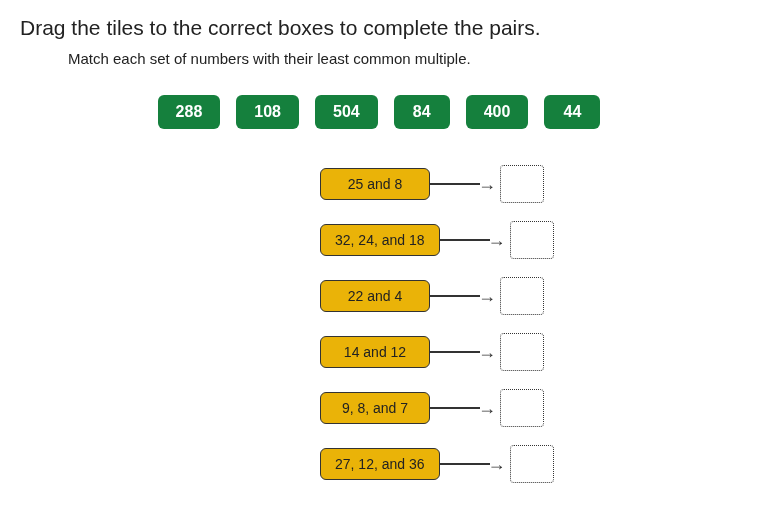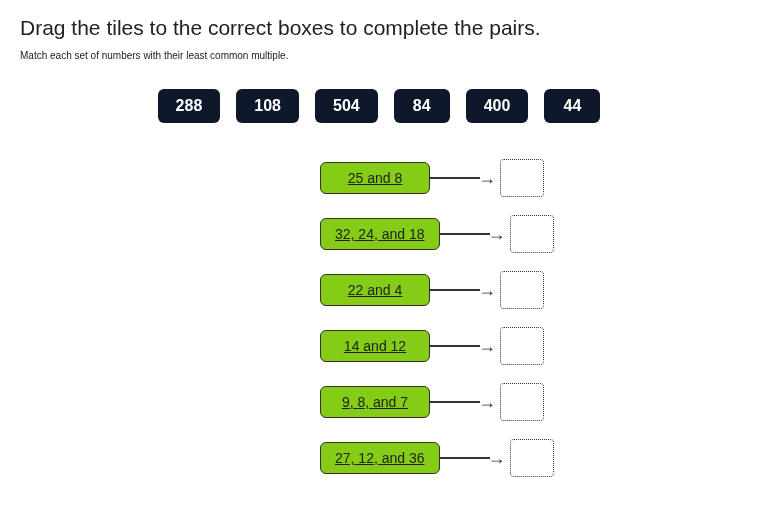--- a/index.html
+++ b/index.html
@@ -10,32 +10,33 @@
       color: #222;
       width: 758px;
       min-height: 521px;
       padding: 16px 20px;
     }
     .instructions {
       margin-bottom: 10px;
       font-size: 21px;
     }
     .subtitle {
-      font-size: 10px;
+      font-size: 15px;
       margin-bottom: 28px;
+      margin-left: 48px;
     }
     .tiles-row {
       display: flex;
       flex-direction: row;
       gap: 16px;
       justify-content: center;
       margin-bottom: 36px;
     }
     .tile {
-      background: #0f172a;
+      background: #15803d;
       color: #fff;
       border-radius: 6px;
       padding: 8px 18px;
       font-size: 16px;
       font-weight: bold;
       cursor: grab;
       user-select: none;
       min-width: 56px;
       text-align: center;
     }
@@ -50,22 +51,21 @@
       align-items: center;
       gap: 0;
     }
     .pair-label {
       border: 1.5px solid #333;
       border-radius: 6px;
       padding: 7px 14px;
       font-size: 14px;
       min-width: 110px;
       text-align: center;
-      background: #84cc16;
-      text-decoration: underline;
+      background: #eab308;
     }
     .pair-arrow {
       display: flex;
       align-items: center;
       width: 70px;
       position: relative;
     }
     .pair-arrow::before {
       content: '';
       display: block;

